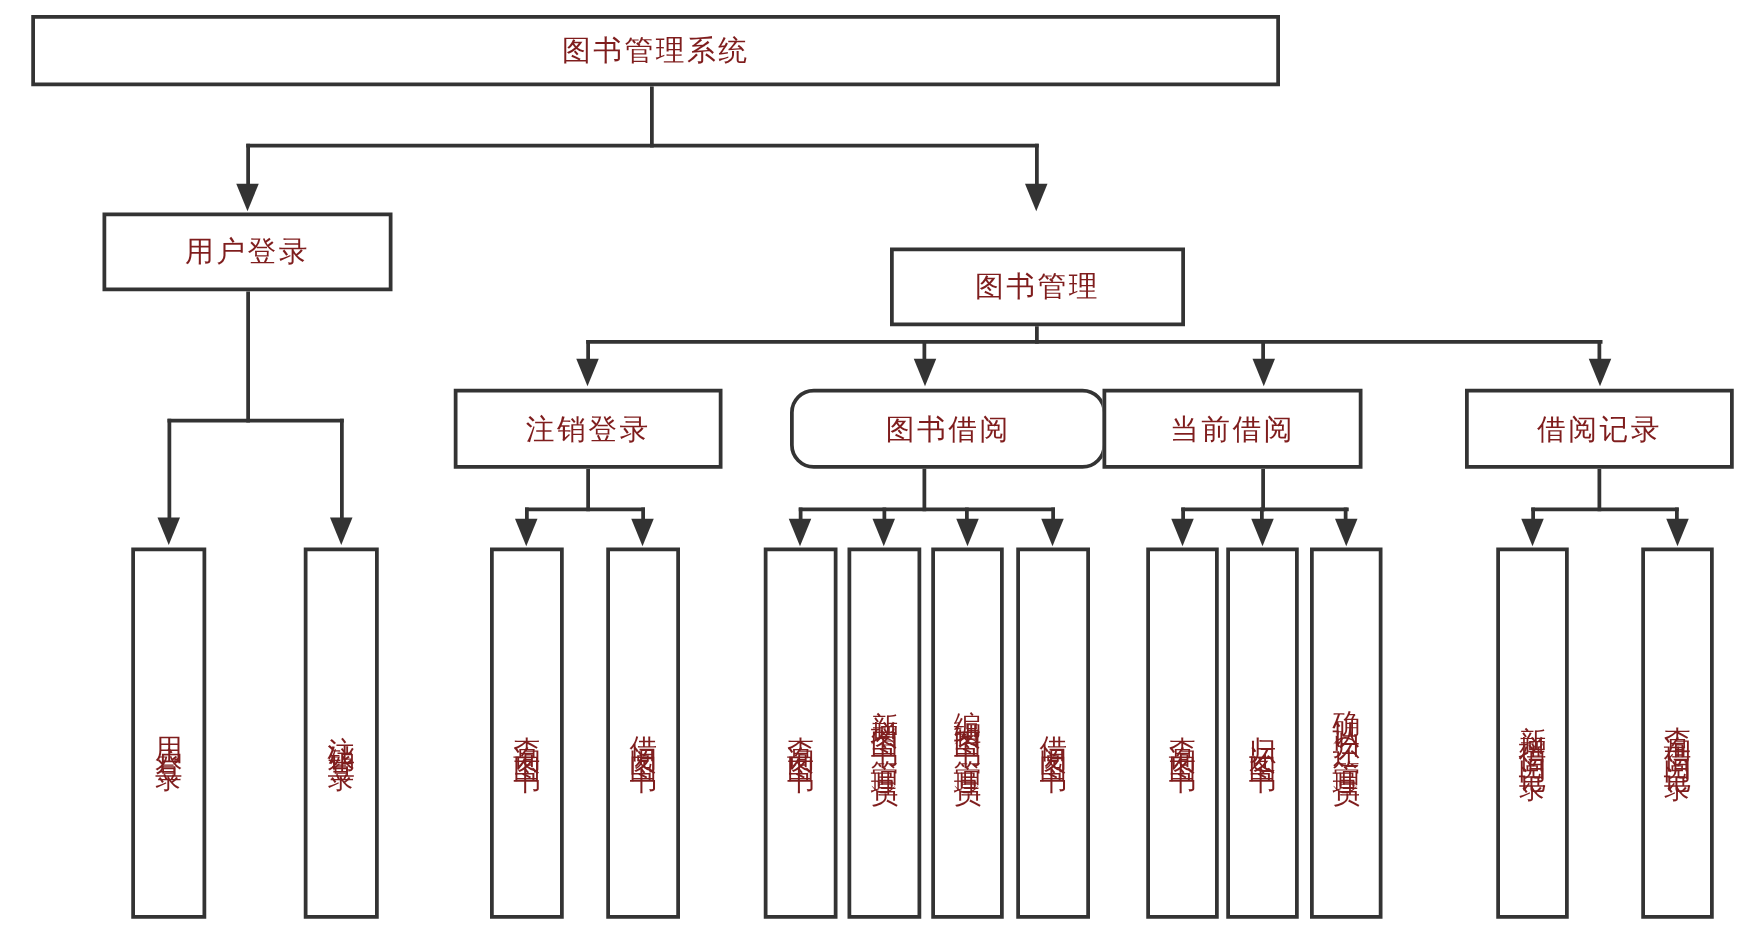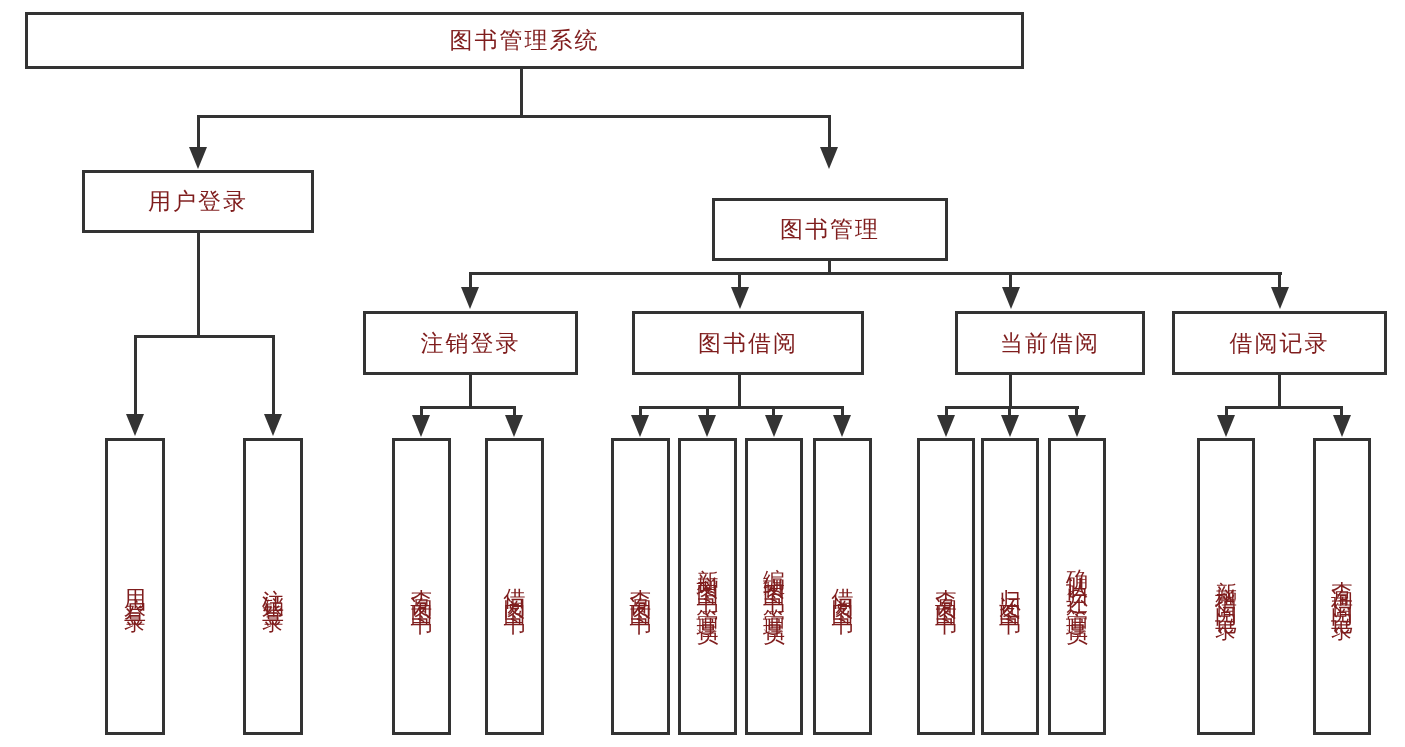--- a/index.html
+++ b/index.html
@@ -25,22 +25,22 @@
 <body>
 
 <div class="canvas">
 
   <div class="box h" style="left:25px;top:12px;width:999px;height:57px;">图书管理系统</div>
 
   <div class="box h" style="left:82px;top:170px;width:232px;height:63px;">用户登录</div>
   <div class="box h" style="left:712px;top:170px;width:236px;height:63px;margin-top:28px;">图书管理</div>
 
   <div class="box h" style="left:363px;top:311px;width:215px;height:64px;">注销登录</div>
-  <div class="box h" style="left:632px;top:311px;width:232px;height:64px;">图书借阅</div>
-  <div class="box h" style="left:955px;top:311px;width:190px;height:64px;">当前借阅</div>
+  <div class="box h" style="left:632px;top:311px;width:253px;height:64px;border-radius:19px;">图书借阅</div>
+  <div class="box h" style="left:882px;top:311px;width:208px;height:64px;">当前借阅</div>
   <div class="box h" style="left:1172px;top:311px;width:215px;height:64px;">借阅记录</div>
 
   <div class="box v" style="left:105px;top:438px;width:60px;height:297px;">用户登录</div>
   <div class="box v" style="left:243px;top:438px;width:60px;height:297px;">注销登录</div>
 
   <div class="box v" style="left:392px;top:438px;width:59px;height:297px;">查询图书</div>
   <div class="box v" style="left:485px;top:438px;width:59px;height:297px;">借阅图书</div>
 
   <div class="box v" style="left:611px;top:438px;width:59px;height:297px;">查询图书</div>
   <div class="box v" style="left:678px;top:438px;width:59px;height:297px;">新增图书（管理员）</div>

